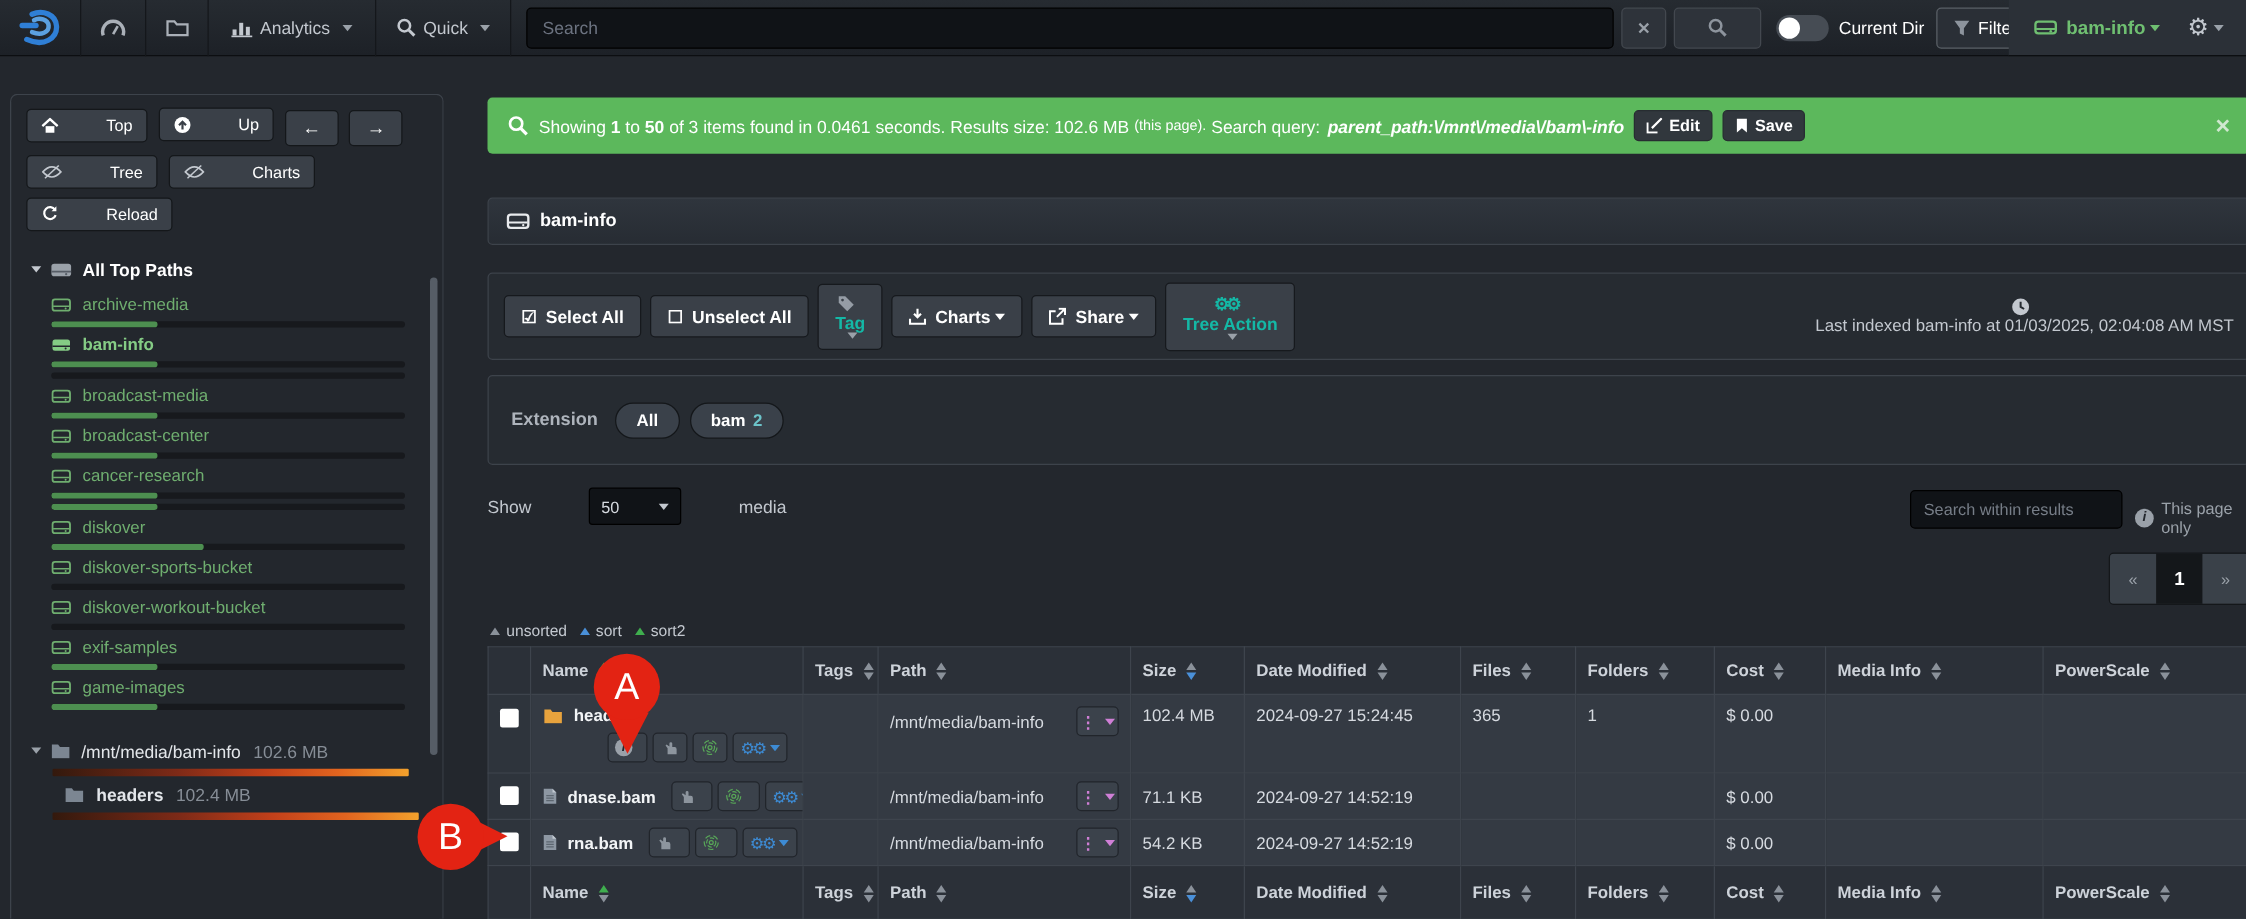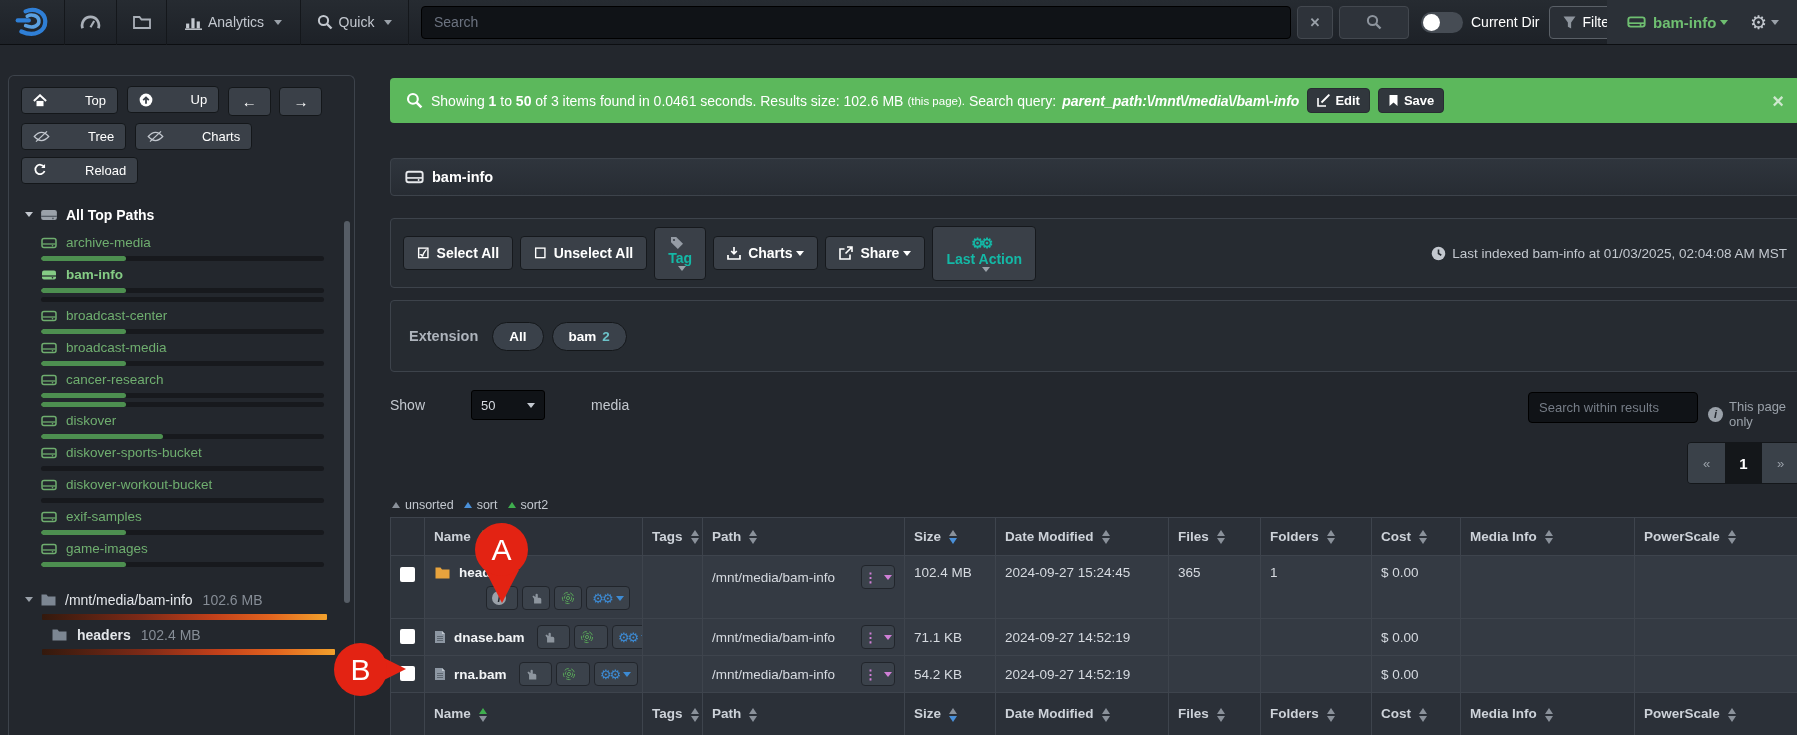--- a/index.html
+++ b/index.html
@@ -70,21 +70,21 @@
     display:flex; align-items:center; padding:0 14px; color:#fff; font-weight:bold; font-size:14.5px;}
   .locbar svg { margin-right:8px; }
 
   .panel { position:absolute; left:0; width:1410px; border:1px solid #3d434b; border-radius:4px; background:#262b31;}
   .toolbar { top:218px; height:70px; display:flex; align-items:center; padding:0 12px; }
   .tb-btn { display:inline-flex; align-items:center; background:#3a4048; border:1px solid #16191d;
     border-radius:4px; color:#fff; font-weight:bold; font-size:14px; padding:8px 13px; margin-right:7px; cursor:pointer;}
   .tb-btn .glyph { margin-right:7px; font-size:14px; }
   .tb-btn svg { margin-right:7px; }
   .tb-btn.disabled { color:#14b8a6;flex-direction:column; }
-  .last-indexed { margin-left:auto; display:flex; align-items:flex-start; color:#c3c8cf; font-size:13.5px;}
+  .last-indexed { margin-left:auto; display:flex; align-items:center; color:#c3c8cf; font-size:13.5px;flex-direction:column;}
   .last-indexed svg { margin-right:6px; }
 
   .extpanel { top:300px; height:72px; display:flex; align-items:center; padding:0 18px; }
   .ext-label { color:#aeb4bc; font-weight:bold; font-size:14.5px; margin-right:14px; }
   .pill { display:inline-flex; align-items:center; background:#3a414a; border:1px solid #14171a;
     border-radius:15px; color:#fff; font-weight:bold; font-size:13.5px; padding:6px 16px; margin-right:8px; cursor:pointer;}
   .pill .cnt { color:#6cc3c9; margin-left:6px; }
 
   .showrow { position:absolute; left:0; top:388px; width:1410px; height:34px; display:flex; align-items:center;gap:36px;}
   .show-label { color:#c3c8cf; font-size:14px; }
@@ -314,34 +314,34 @@
           <div class="bar-fill" style="width: 0%;"></div>
         </div>
       </div>
     <div class="tree-item">
         <a class="tree-link">
           <svg width="16" height="12" viewBox="0 0 16 12">
             <rect x="1" y="1.5" width="14" height="9" rx="2" fill="none" stroke="currentColor" stroke-width="1.5"></rect>
             <line x1="1.5" y1="7" x2="14.5" y2="7" stroke="currentColor" stroke-width="1.3"></line>
             <circle cx="11.5" cy="8.8" r=".8" fill="currentColor"></circle>
           </svg>
-          <span>broadcast-center</span>
+          <span>broadcast-media</span>
         </a>
         <div class="bar-track">
           <div class="bar-fill" style="width: 30%;"></div>
         </div>
       </div>
     <div class="tree-item">
         <a class="tree-link">
           <svg width="16" height="12" viewBox="0 0 16 12">
             <rect x="1" y="1.5" width="14" height="9" rx="2" fill="none" stroke="currentColor" stroke-width="1.5"></rect>
             <line x1="1.5" y1="7" x2="14.5" y2="7" stroke="currentColor" stroke-width="1.3"></line>
             <circle cx="11.5" cy="8.8" r=".8" fill="currentColor"></circle>
           </svg>
-          <span>broadcast-media</span>
+          <span>broadcast-center</span>
         </a>
         <div class="bar-track">
           <div class="bar-fill" style="width: 30%;"></div>
         </div>
       </div>
     <div class="tree-item">
         <a class="tree-link">
           <svg width="16" height="12" viewBox="0 0 16 12">
             <rect x="1" y="1.5" width="14" height="9" rx="2" fill="none" stroke="currentColor" stroke-width="1.5"></rect>
             <line x1="1.5" y1="7" x2="14.5" y2="7" stroke="currentColor" stroke-width="1.3"></line>
@@ -514,21 +514,21 @@
     <span class="tb-btn">
       <svg width="14" height="14" viewBox="0 0 14 14">
         <path d="M5.5 3 H1 v10 h10 V8.5" fill="none" stroke="#fff" stroke-width="1.6"></path>
         <path d="M8 1 h5 v5 M13 1 L6.5 7.5" stroke="#fff" stroke-width="1.6" fill="none"></path>
         </svg>
       <span>Share</span>
       <span class="caret" style="border-top-color:#fff"></span>
       </span>
     <span class="tb-btn disabled">
       <span class="glyph" style="letter-spacing:-3px">⚙⚙</span>
-      <span>Last Action</span>
+      <span>Tree Action</span>
       <span class="caret"></span>
       </span>
     <span class="last-indexed">
       <svg width="15" height="15" viewBox="0 0 14 14">
         <circle cx="7" cy="7" r="6.3" fill="#c3c8cf"></circle>
         <path d="M7 3.2 V7 l2.6 1.6" stroke="#262b31" stroke-width="1.5" fill="none"></path>
         </svg>
       <span>Last indexed bam-info at 01/03/2025, 02:04:08 AM MST</span>
       </span>
   </div>

